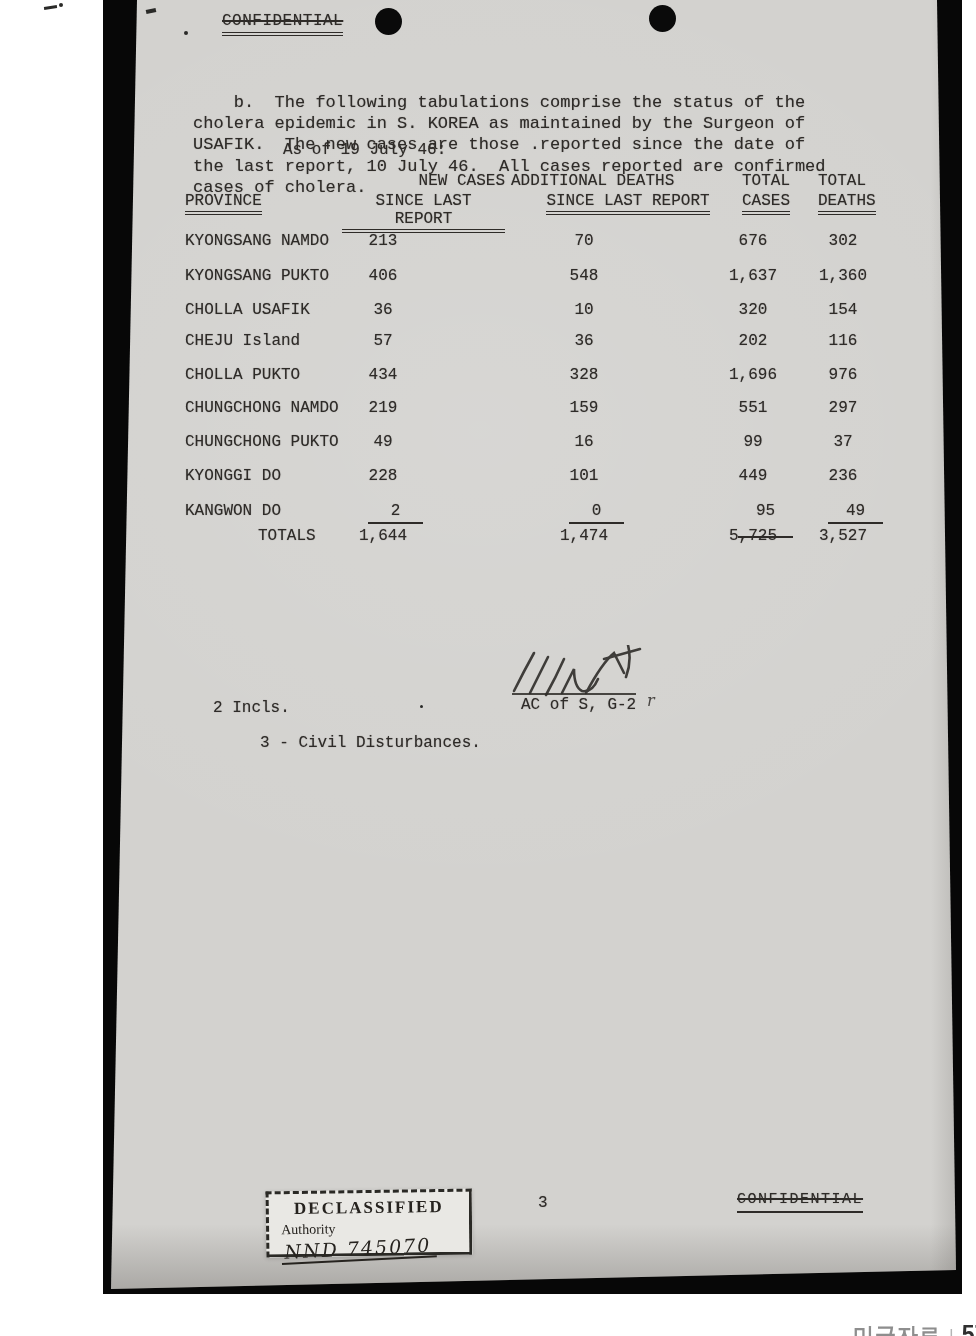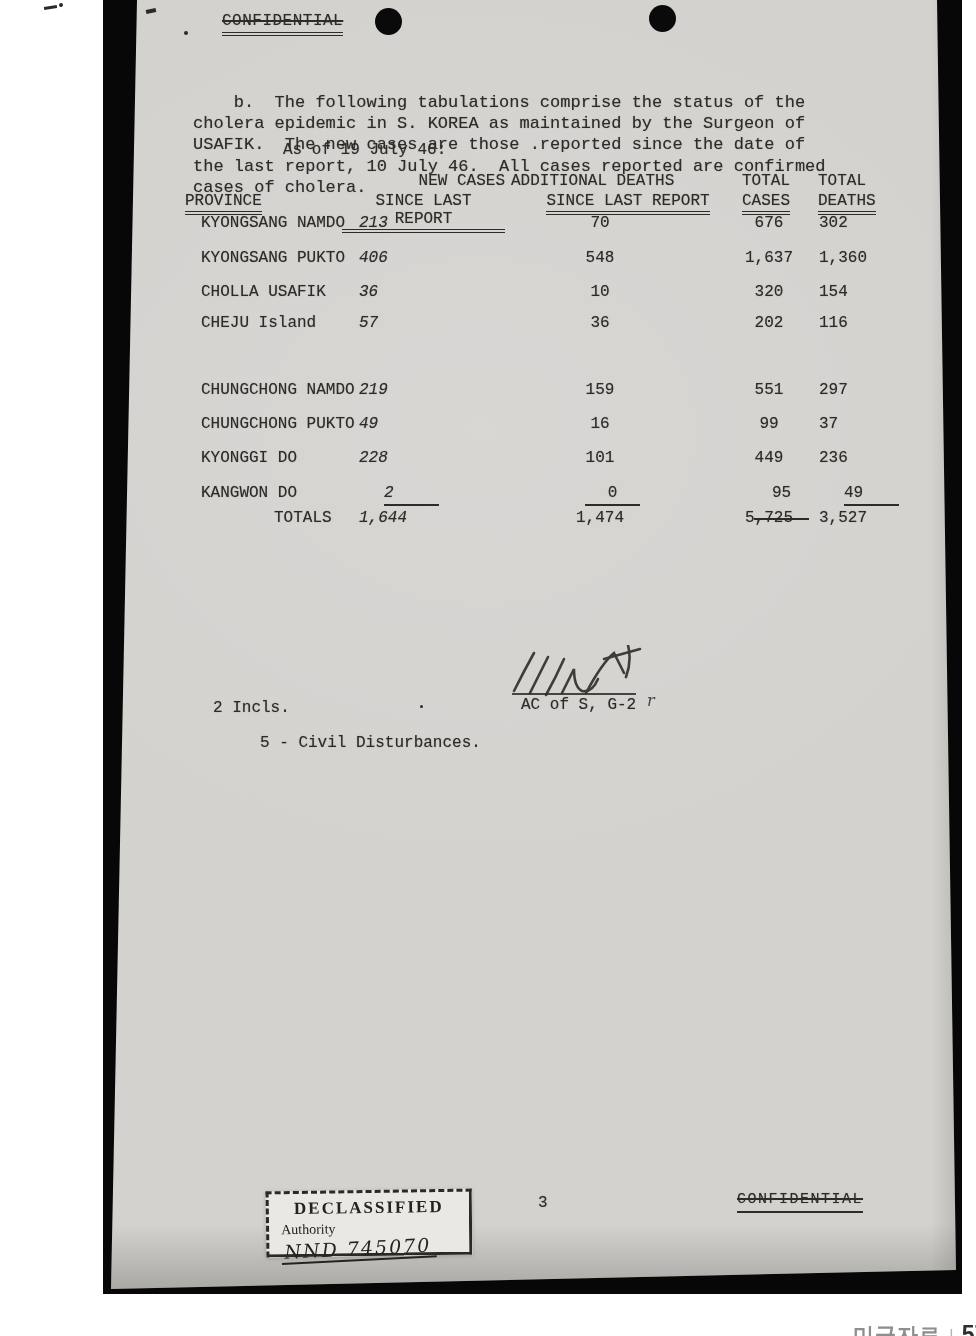--- a/index.html
+++ b/index.html
@@ -31,26 +31,26 @@
   .conf-top{
     display:inline-block;text-decoration:line-through;text-decoration-thickness:2px;
     border-bottom:4px double #2e2b28;padding-bottom:2px;letter-spacing:.5px;
   }
   .conf-bottom{
     display:inline-block;text-decoration:line-through;text-decoration-thickness:2px;
     border-bottom:2px solid #2e2b28;padding-bottom:3px;letter-spacing:1.5px;font-size:15px;
   }
   .hole{position:absolute;width:27px;height:27px;border-radius:50%;background:#0a0a0a;}
   .du{display:inline-block;border-bottom:4px double #2e2b28;padding-bottom:1px;}
-  .trow{position:absolute;left:16px;width:932px;height:20px;}
+  .trow{position:absolute;left:0;width:932px;height:20px;margin-top:18px;}
   .c-prov{position:absolute;left:185px;}
-  .c-v1{position:absolute;left:343px;width:80px;text-align:left;font-style:italic;}
+  .c-v1{position:absolute;left:343px;width:80px;text-align:center;}
   .c-v2{position:absolute;left:544px;width:80px;text-align:center;}
   .c-v3{position:absolute;left:713px;width:80px;text-align:center;}
-  .c-v4{position:absolute;left:803px;width:80px;text-align:left;}
+  .c-v4{position:absolute;left:803px;width:80px;text-align:center;}
   .sum .c-v1{left:368px;width:55px;border-bottom:2px solid #2e2b28;padding-bottom:2px;}
   .sum .c-v2{left:569px;width:55px;border-bottom:2px solid #2e2b28;padding-bottom:2px;}
   .sum .c-v3{left:738px;width:55px;border-bottom:2px solid #2e2b28;padding-bottom:16px;}
   .sum .c-v4{left:828px;width:55px;border-bottom:2px solid #2e2b28;padding-bottom:2px;}
   .c-totlabel{position:absolute;left:258px;}
   .speck{position:absolute;background:#2a2a28;}
   .stamp{
     position:absolute;left:266px;top:1190px;width:200px;height:60px;
     background:#e9e8e4;border:3px solid #2a2925;border-top-style:dashed;border-left-style:dashed;
     transform:rotate(-0.8deg);box-shadow:0 1px 4px rgba(0,0,0,.18);
@@ -131,20 +131,27 @@
     <div class="c-v2">10</div>
     <div class="c-v3">320</div>
     <div class="c-v4">154</div>
   </div>
   <div class="trow mono ink" style="top:314px;">
     <div class="c-prov">CHEJU Island</div>
     <div class="c-v1">57</div>
     <div class="c-v2">36</div>
     <div class="c-v3">202</div>
     <div class="c-v4">116</div>
+  </div>
+  <div class="trow mono ink" style="top:348px;">
+    <div class="c-prov">CHOLLA PUKTO</div>
+    <div class="c-v1">434</div>
+    <div class="c-v2">328</div>
+    <div class="c-v3">1,696</div>
+    <div class="c-v4">976</div>
   </div>
   <div class="trow mono ink" style="top:381px;">
     <div class="c-prov">CHUNGCHONG NAMDO</div>
     <div class="c-v1">219</div>
     <div class="c-v2">159</div>
     <div class="c-v3">551</div>
     <div class="c-v4">297</div>
   </div>
   <div class="trow mono ink" style="top:415px;">
     <div class="c-prov">CHUNGCHONG PUKTO</div>
@@ -185,21 +192,21 @@
       <path d="M52,48 Q58,36 64,24 Q64,42 72,46 Q82,48 88,34"></path>
       <path d="M76,48 Q92,18 104,8 L114,28"></path>
       <path d="M94,14 L130,4"></path>
       <path d="M118,0 Q122,16 116,32"></path>
     </g>
   </svg>
   <div class="sig-rule"></div>
   <div class="abs mono ink" style="left:521px;top:696px;">AC of S, G-2</div>
   <div class="sig-tick">r</div>
 
-  <div class="abs mono ink" style="left:260px;top:734px;">5 - Civil Disturbances.</div>
+  <div class="abs mono ink" style="left:260px;top:734px;">3 - Civil Disturbances.</div>
 
   <div class="stamp">
     <div class="stamp-title">DECLASSIFIED</div>
     <div class="stamp-line2">
       <span>Authority</span>
       <span class="stamp-hand">NND 745070</span>
     </div>
   </div>
 
   <div class="abs mono ink" style="left:538px;top:1194px;">3</div>

